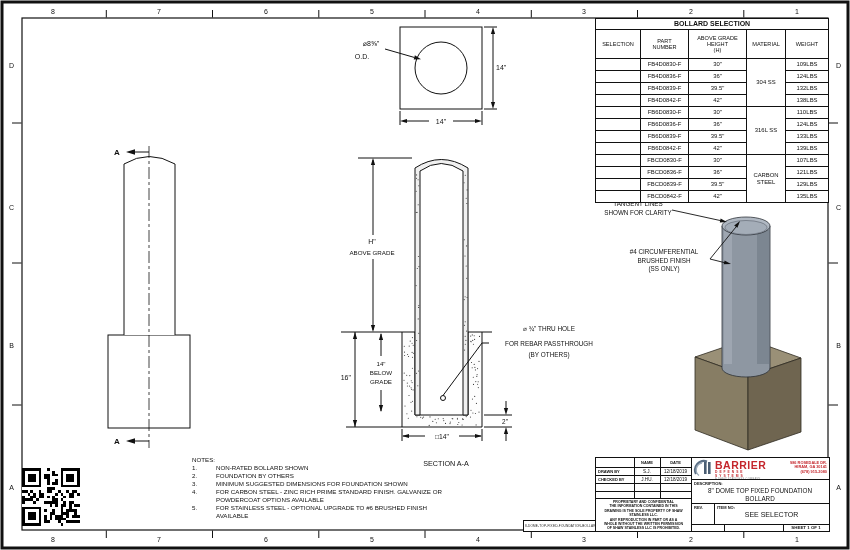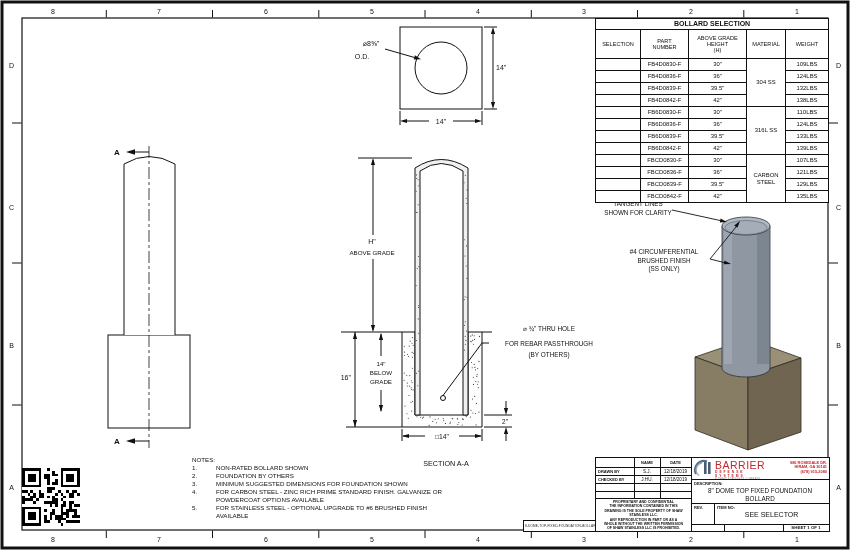--- a/index.html
+++ b/index.html
@@ -17,21 +17,21 @@
   .tbl .data-row td{height:11px;font-size:5.9px;}
 
   
   .tb{position:absolute;left:595px;top:457px;width:233px;height:73px;border:1px solid #111;background:#fff;}
   .abs{position:absolute;}
   .tb .line-h{border-top:1px solid #111;height:0;}
   .tb .line-v{border-left:1px solid #111;width:0;}
   .lbl{font-size:4px;font-weight:bold;}
   .val{font-size:4.6px;}
   .prop{font-size:3.55px;line-height:4.4px;font-weight:bold;text-align:center;white-space:pre-line;}
-  .brand-name{font-size:10.5px;line-height:10px;font-weight:400;color:#c4262c;letter-spacing:.5px;}
+  .brand-name{font-size:10.5px;line-height:10px;font-weight:700;color:#c4262c;letter-spacing:.5px;}
   .brand-sub{font-size:3.3px;line-height:4.2px;color:#c4262c;letter-spacing:2px;font-weight:bold;}
   .brand-tag{font-size:2.6px;line-height:3.4px;color:#8a8a8a;letter-spacing:.3px;}
   .address{text-align:right;font-size:3.9px;font-weight:bold;color:#c4262c;line-height:4.8px;}
   .desc-line{text-align:center;font-size:6.3px;line-height:7.5px;}
   .item-value{text-align:center;font-size:7px;}
   .sheet-label{font-size:4.4px;font-weight:bold;text-align:center;line-height:7px;}
 
   
   .notes{position:absolute;left:192px;top:456px;width:335px;font-size:6.2px;line-height:8px;}
   .note-row{display:flex;}

